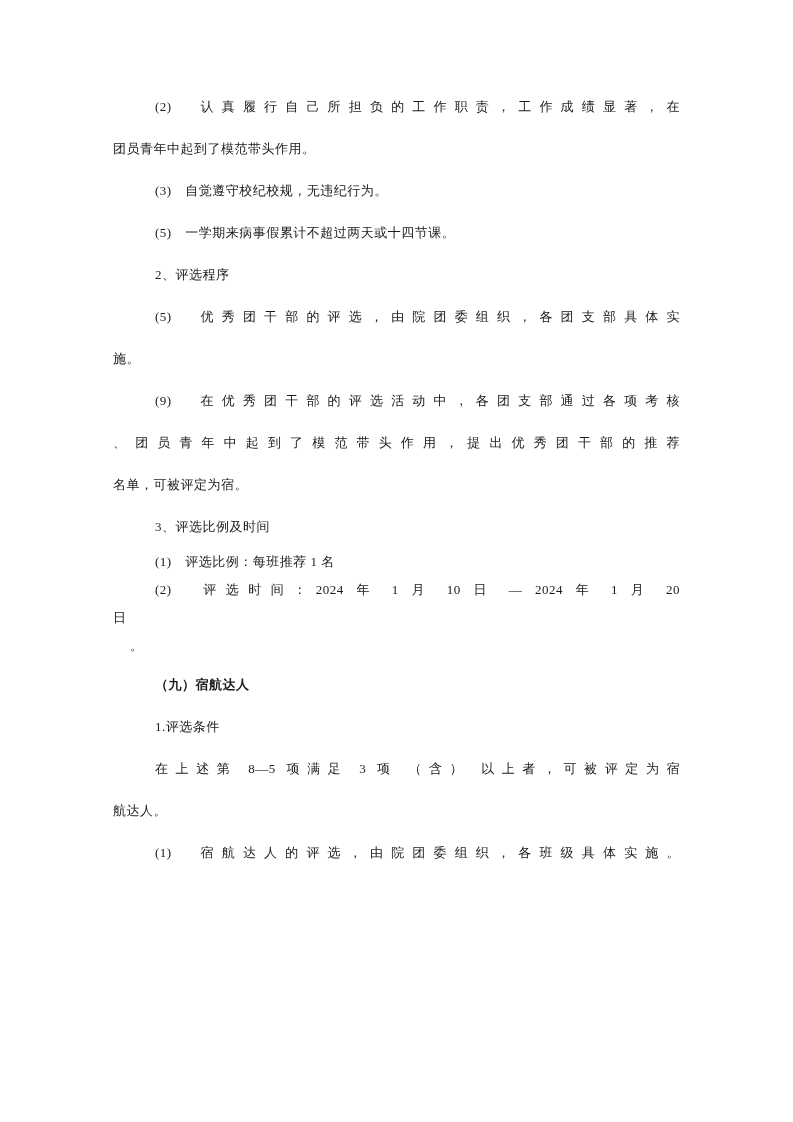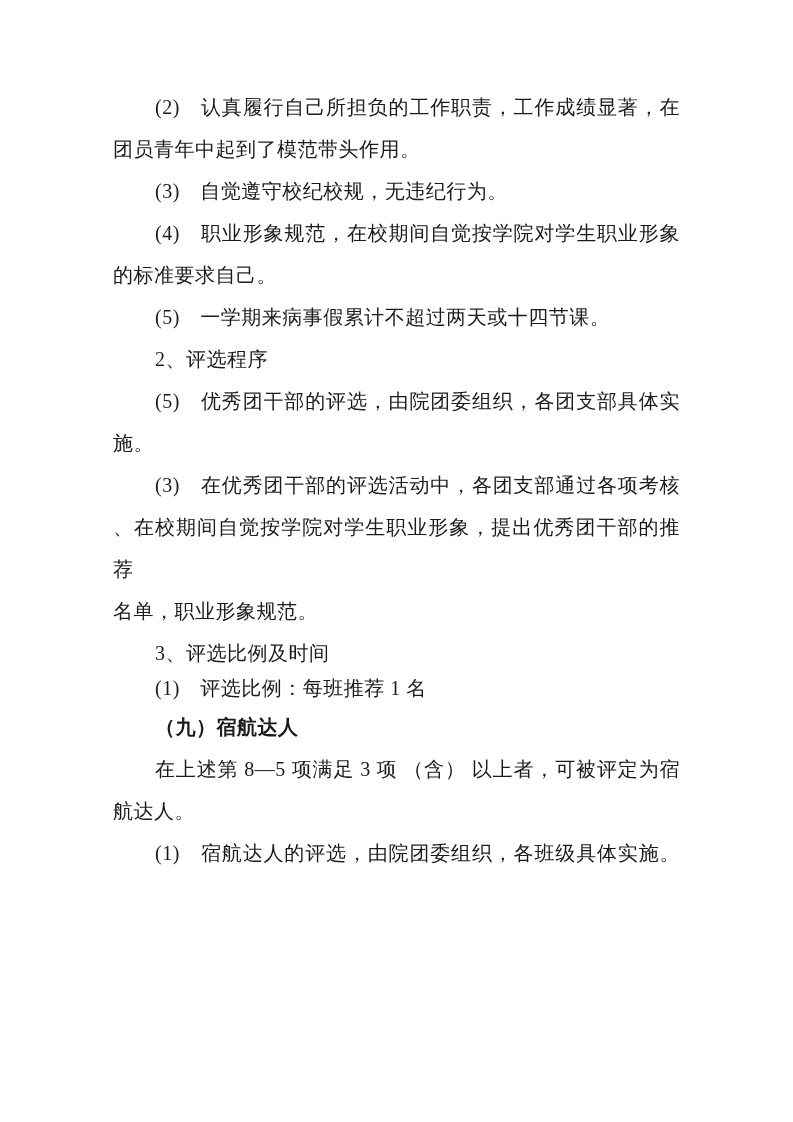--- a/index.html
+++ b/index.html
@@ -18,21 +18,21 @@
   }
   .content {
     position: absolute;
     left: 113px;
     top: 86px;
     width: 567px;
   }
   .para {
     margin: 0;
     padding: 0;
-    font-size: 20px;
+    font-size: 13px;
     letter-spacing: 0.5px;
   }
   .line {
     display: block;
     line-height: 42px;
     text-align: justify;
     text-align-last: left;
     white-space: pre-wrap;
   }
   .para.tight .line {
@@ -60,57 +60,61 @@
 
     <p class="para">
       <span class="line first full">(2)　认真履行自己所担负的工作职责，工作成绩显著，在</span>
       <span class="line">团员青年中起到了模范带头作用。</span>
     </p>
 
     <p class="para">
       <span class="line first">(3)　自觉遵守校纪校规，无违纪行为。</span>
     </p>
 
-    <p class="para">
-      <span class="line first full">(4)　职业形象规范，在校期间自觉按学院对学生职业形象</span>
-      <span class="line">的标准要求自己。</span>
-    </p>
 
     <p class="para">
       <span class="line first">(5)　一学期来病事假累计不超过两天或十四节课。</span>
     </p>
 
     <p class="para">
       <span class="line first">2、评选程序</span>
     </p>
 
     <p class="para">
       <span class="line first full">(5)　优秀团干部的评选，由院团委组织，各团支部具体实</span>
       <span class="line">施。</span>
     </p>
 
     <p class="para">
-      <span class="line first full">(3)　在优秀团干部的评选活动中，各团支部通过各项考核</span>
-      <span class="line full">、在校期间自觉按学院对学生职业形象，提出优秀团干部的推荐</span>
-      <span class="line">名单，职业形象规范。</span>
+      <span class="line first full">(9)　在优秀团干部的评选活动中，各团支部通过各项考核</span>
+      <span class="line full">、团员青年中起到了模范带头作用，提出优秀团干部的推荐</span>
+      <span class="line">名单，可被评定为宿。</span>
     </p>
 
     <p class="para">
       <span class="line first">3、评选比例及时间</span>
     </p>
 
     <p class="para tight">
       <span class="line first">(1)　评选比例：每班推荐 1 名</span>
     </p>
 
+    <p class="para tight">
+      <span class="line first full">(2)　评选时间：2024 年 1 月 10 日 — 2024 年 1 月 20</span>
+      <span class="line">日</span>
+      <span class="line period">。</span>
+    </p>
 
     <p class="para heading">
       <span class="line first">（九）宿航达人</span>
     </p>
 
+    <p class="para">
+      <span class="line first">1.评选条件</span>
+    </p>
 
     <p class="para">
       <span class="line first full">在上述第 8—5 项满足 3 项 （含） 以上者，可被评定为宿</span>
       <span class="line">航达人。</span>
     </p>
 
 
     <p class="para">
       <span class="line first full">(1)　宿航达人的评选，由院团委组织，各班级具体实施。</span>
     </p>

